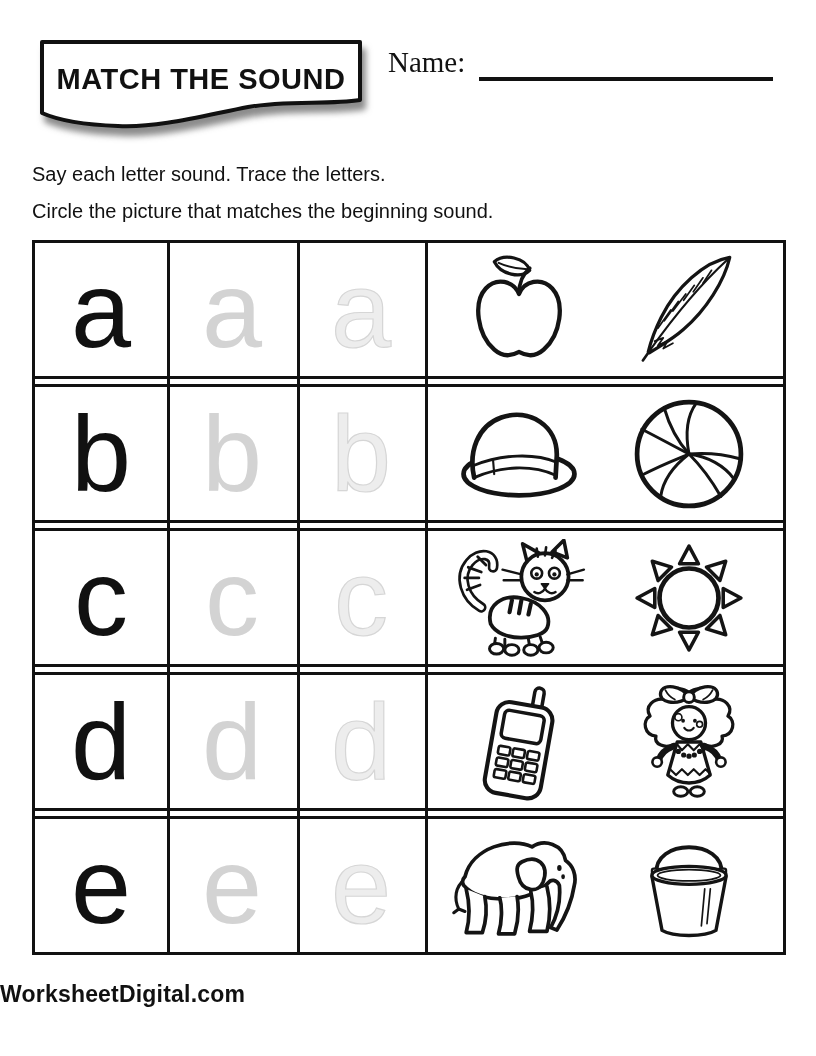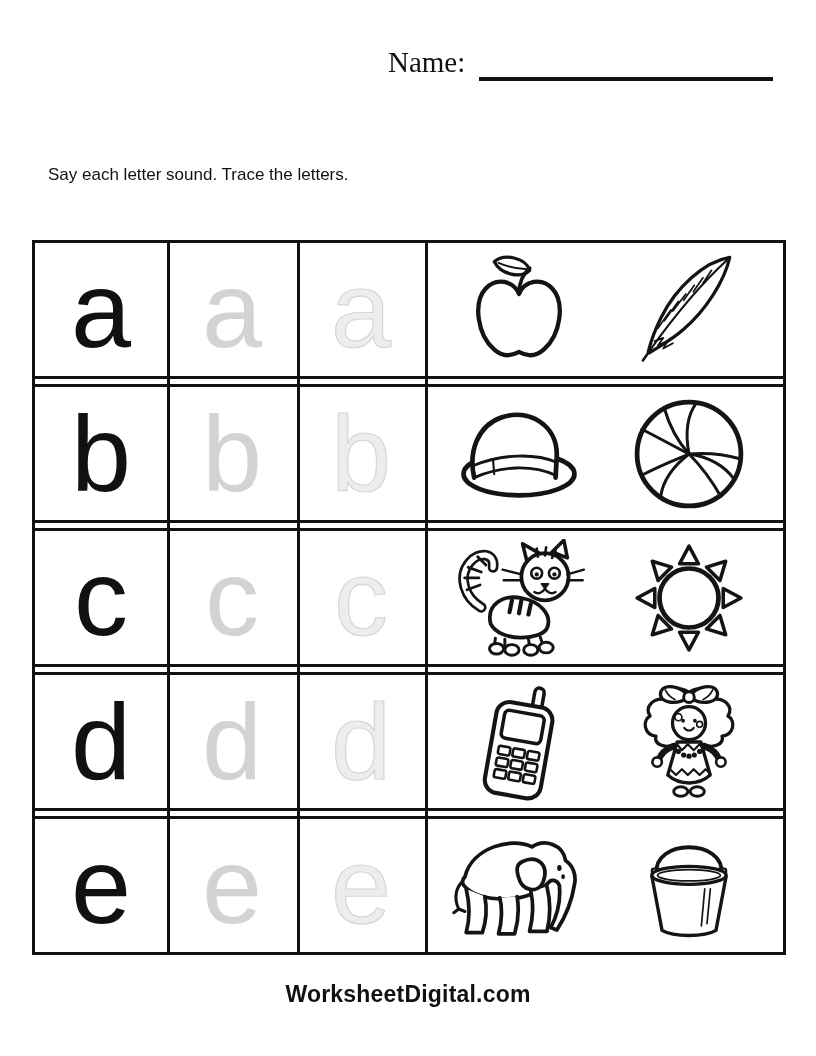--- a/index.html
+++ b/index.html
@@ -16,55 +16,62 @@
   .title-text { position:absolute; left:8px; right:12px; top:22px; height:42px;
                 line-height:42px; text-align:center; font-size:29px; font-weight:bold;
                 letter-spacing:0.5px; white-space:nowrap; }
 
   
   .name-label { position:absolute; left:388px; top:46px; font-size:29px;font-family:Liberation Serif, serif; }
   .name-line  { position:absolute; left:479px; top:48px; width:294px; height:29px;
                 border-bottom:4px solid #111; }
 
   
-  .instructions { position:absolute; left:48px; top:156px; font-size:17px; line-height:37px; }
+  .instructions { position:absolute; left:32px; top:156px; font-size:20px; line-height:37px; }
 
   
   .table { position:absolute; left:32px; top:240px; width:754px;
            border-left:3px solid #111; border-right:3px solid #111; box-sizing:border-box; }
   .vline { position:absolute; top:0; bottom:0; width:3px; background:#111; }
   .vline-1 { left:132px; } .vline-2 { left:262px; } .vline-3 { left:390px; }
   .trow { display:flex; height:139px; box-sizing:border-box;
           border-top:3px solid #111; border-bottom:3px solid #111; margin-bottom:5px; }
   .trow:last-child { margin-bottom:0; }
   .cell { display:flex; align-items:center; justify-content:center; box-sizing:border-box; }
   .c-letter { width:132px; font-size:108px; }
   .c-trace1 { width:130px; font-size:108px; color:#d3d3d3; }
   .c-trace2 { width:128px; font-size:108px; color:#ededed;
               -webkit-text-stroke:1.2px #d6d6d6; }
   .c-pics { flex:1; justify-content:space-evenly; }
   .pic { width:150px; height:118px; }
 
   
-  .footer { position:absolute; left:0; right:0; top:981px; text-align:center;
+  .footer { position:absolute; left:0; right:0; top:981px; text-align:left;
             font-size:23px; font-weight:bold; letter-spacing:0.2px; }
 
   .defs-hidden { position:absolute; width:0; height:0; overflow:hidden; }
 </style>
 </head>
 <body>
 
 <div class="page">
 
+  <div class="title-wrap">
+    <svg class="title-shape" viewBox="0 0 334 104">
+      <path d="M6,6 H324 V64 C292,69 252,64 212,71 C166,80 122,92 82,90 C54,89 24,85 6,77 Z" fill="#ffffff" stroke="#111" stroke-width="4" stroke-linejoin="round"></path>
+    </svg>
+    <div class="title-text">MATCH THE SOUND</div>
+  </div>
 
   <span class="name-label">Name:</span>
   <span class="name-line"></span>
 
   <div class="instructions">
     <div>Say each letter sound. Trace the letters.</div>
+    <div>Circle the picture that matches the beginning sound.</div>
   </div>
 
   <div class="table">
     <div class="vline vline-1"></div>
     <div class="vline vline-2"></div>
     <div class="vline vline-3"></div>
 
     <div class="trow">
       <div class="cell c-letter">a</div>
       <div class="cell c-trace1">a</div>

